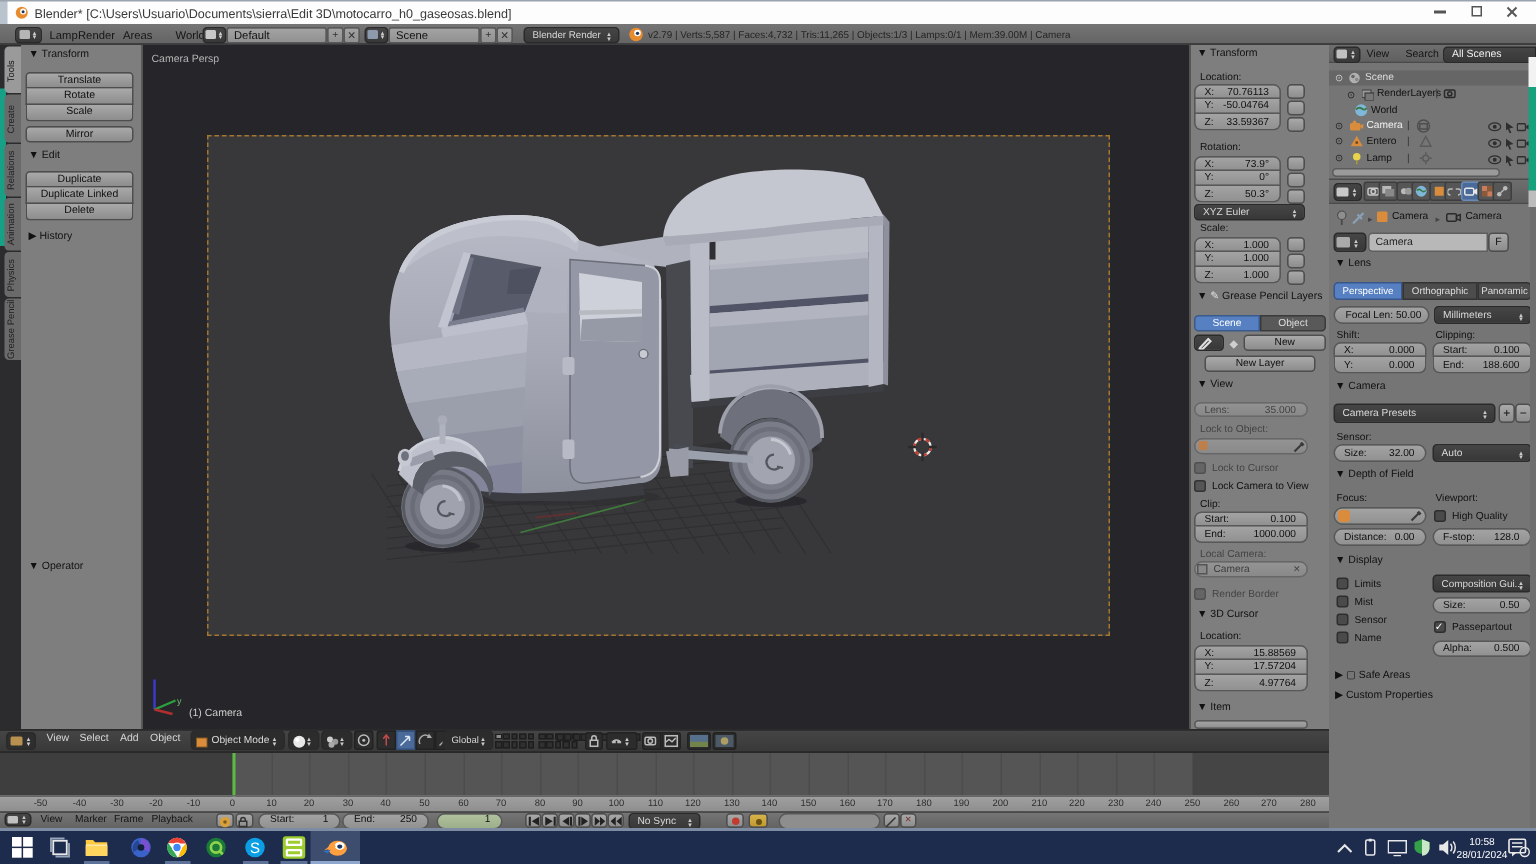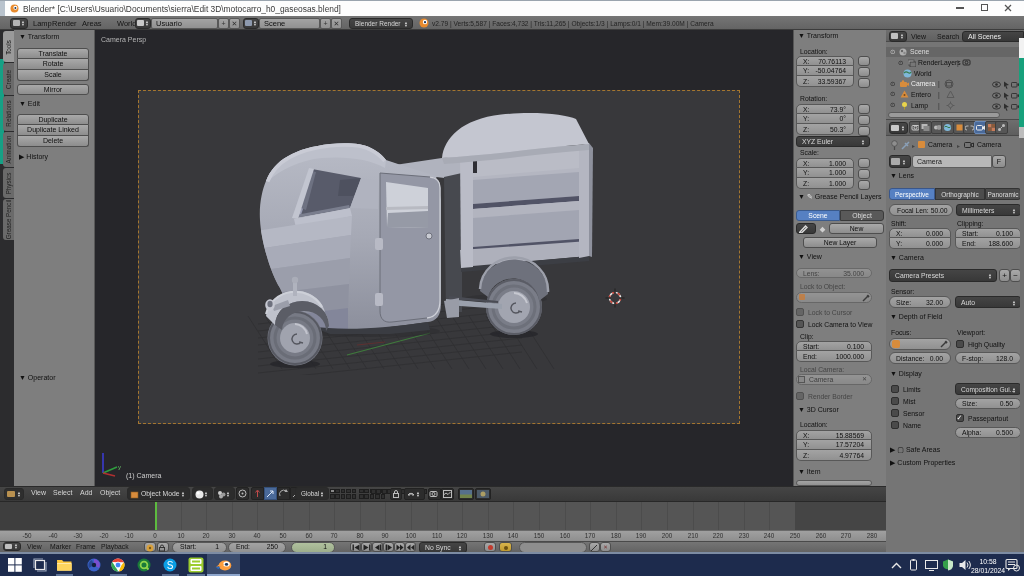--- a/index.html
+++ b/index.html
@@ -35,21 +35,21 @@
 <div class="a" style="left:13px;top:20px;width:7px;height:6px;background:#b5b5b5;border-radius:1px;"></div>
 <div class="updn a" style="left:21px;top:20px;">▲<br>▼</div>
 <div class="hdrtxt" style="left:33px;top:19px;font-size:7.5px;">Lamp</div>
 <div class="hdrtxt" style="left:52px;top:19px;font-size:7.5px;">Render</div>
 <div class="hdrtxt" style="left:82px;top:19px;font-size:7.5px;">Areas</div>
 <div class="hdrtxt" style="left:117px;top:19px;font-size:7.5px;">World</div>
 <div class="dark" style="left:135px;top:18px;width:16px;height:11px;"></div>
 <div class="a" style="left:137px;top:20px;width:7px;height:6px;background:#c8c8c8;border-radius:1px;"></div>
 <div class="updn a" style="left:145px;top:20px;">▲<br>▼</div>
 <div class="pill" style="left:151px;top:18px;width:67px;height:11px;border-radius:2px;">
-    <span style="font-size:7.5px;margin-left:4px;">Usuario</span>
+    <span style="font-size:7.5px;margin-left:4px;">Default</span>
   </div>
 <div class="pill" style="left:218px;top:18px;width:11px;height:11px;border-radius:2px;font-size:7px;color:#333;justify-content:center;">+</div>
 <div class="pill" style="left:229px;top:18px;width:11px;height:11px;border-radius:2px;font-size:7px;color:#333;justify-content:center;">✕</div>
 <div class="dark" style="left:243px;top:18px;width:16px;height:11px;"></div>
 <div class="a" style="left:245px;top:20px;width:7px;height:6px;background:#8d99ad;border-radius:1px;"></div>
 <div class="updn a" style="left:253px;top:20px;">▲<br>▼</div>
 <div class="pill" style="left:259px;top:18px;width:61px;height:11px;border-radius:2px;">
     <span style="font-size:7.5px;margin-left:4px;">Scene</span>
   </div>
 <div class="pill" style="left:320px;top:18px;width:11px;height:11px;border-radius:2px;font-size:7px;color:#333;justify-content:center;">+</div>

